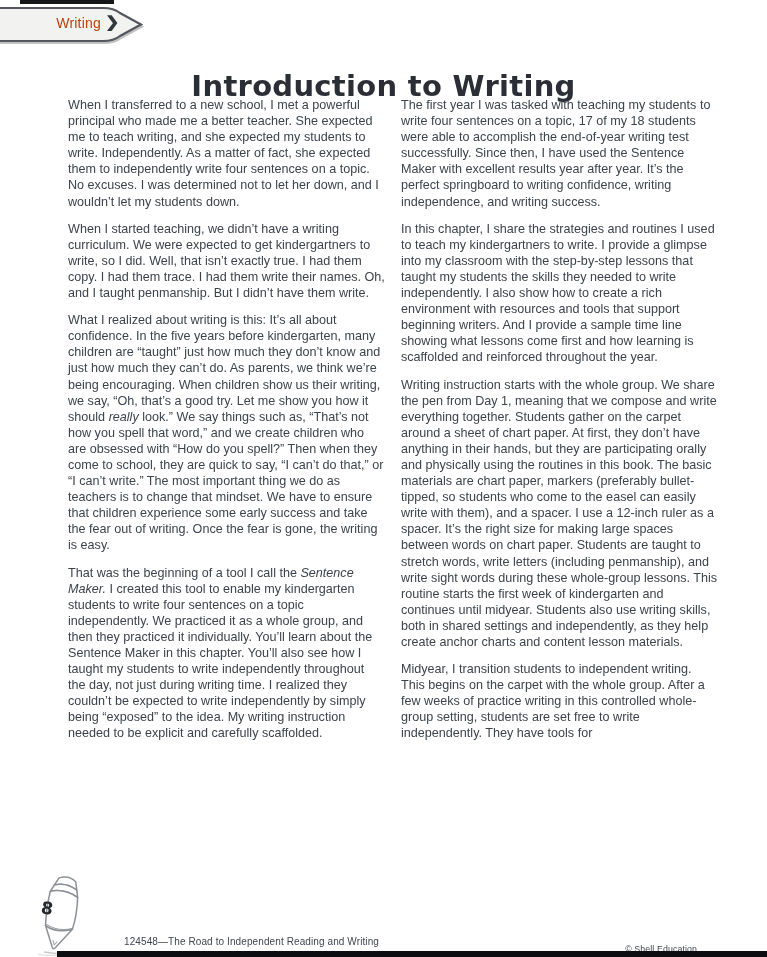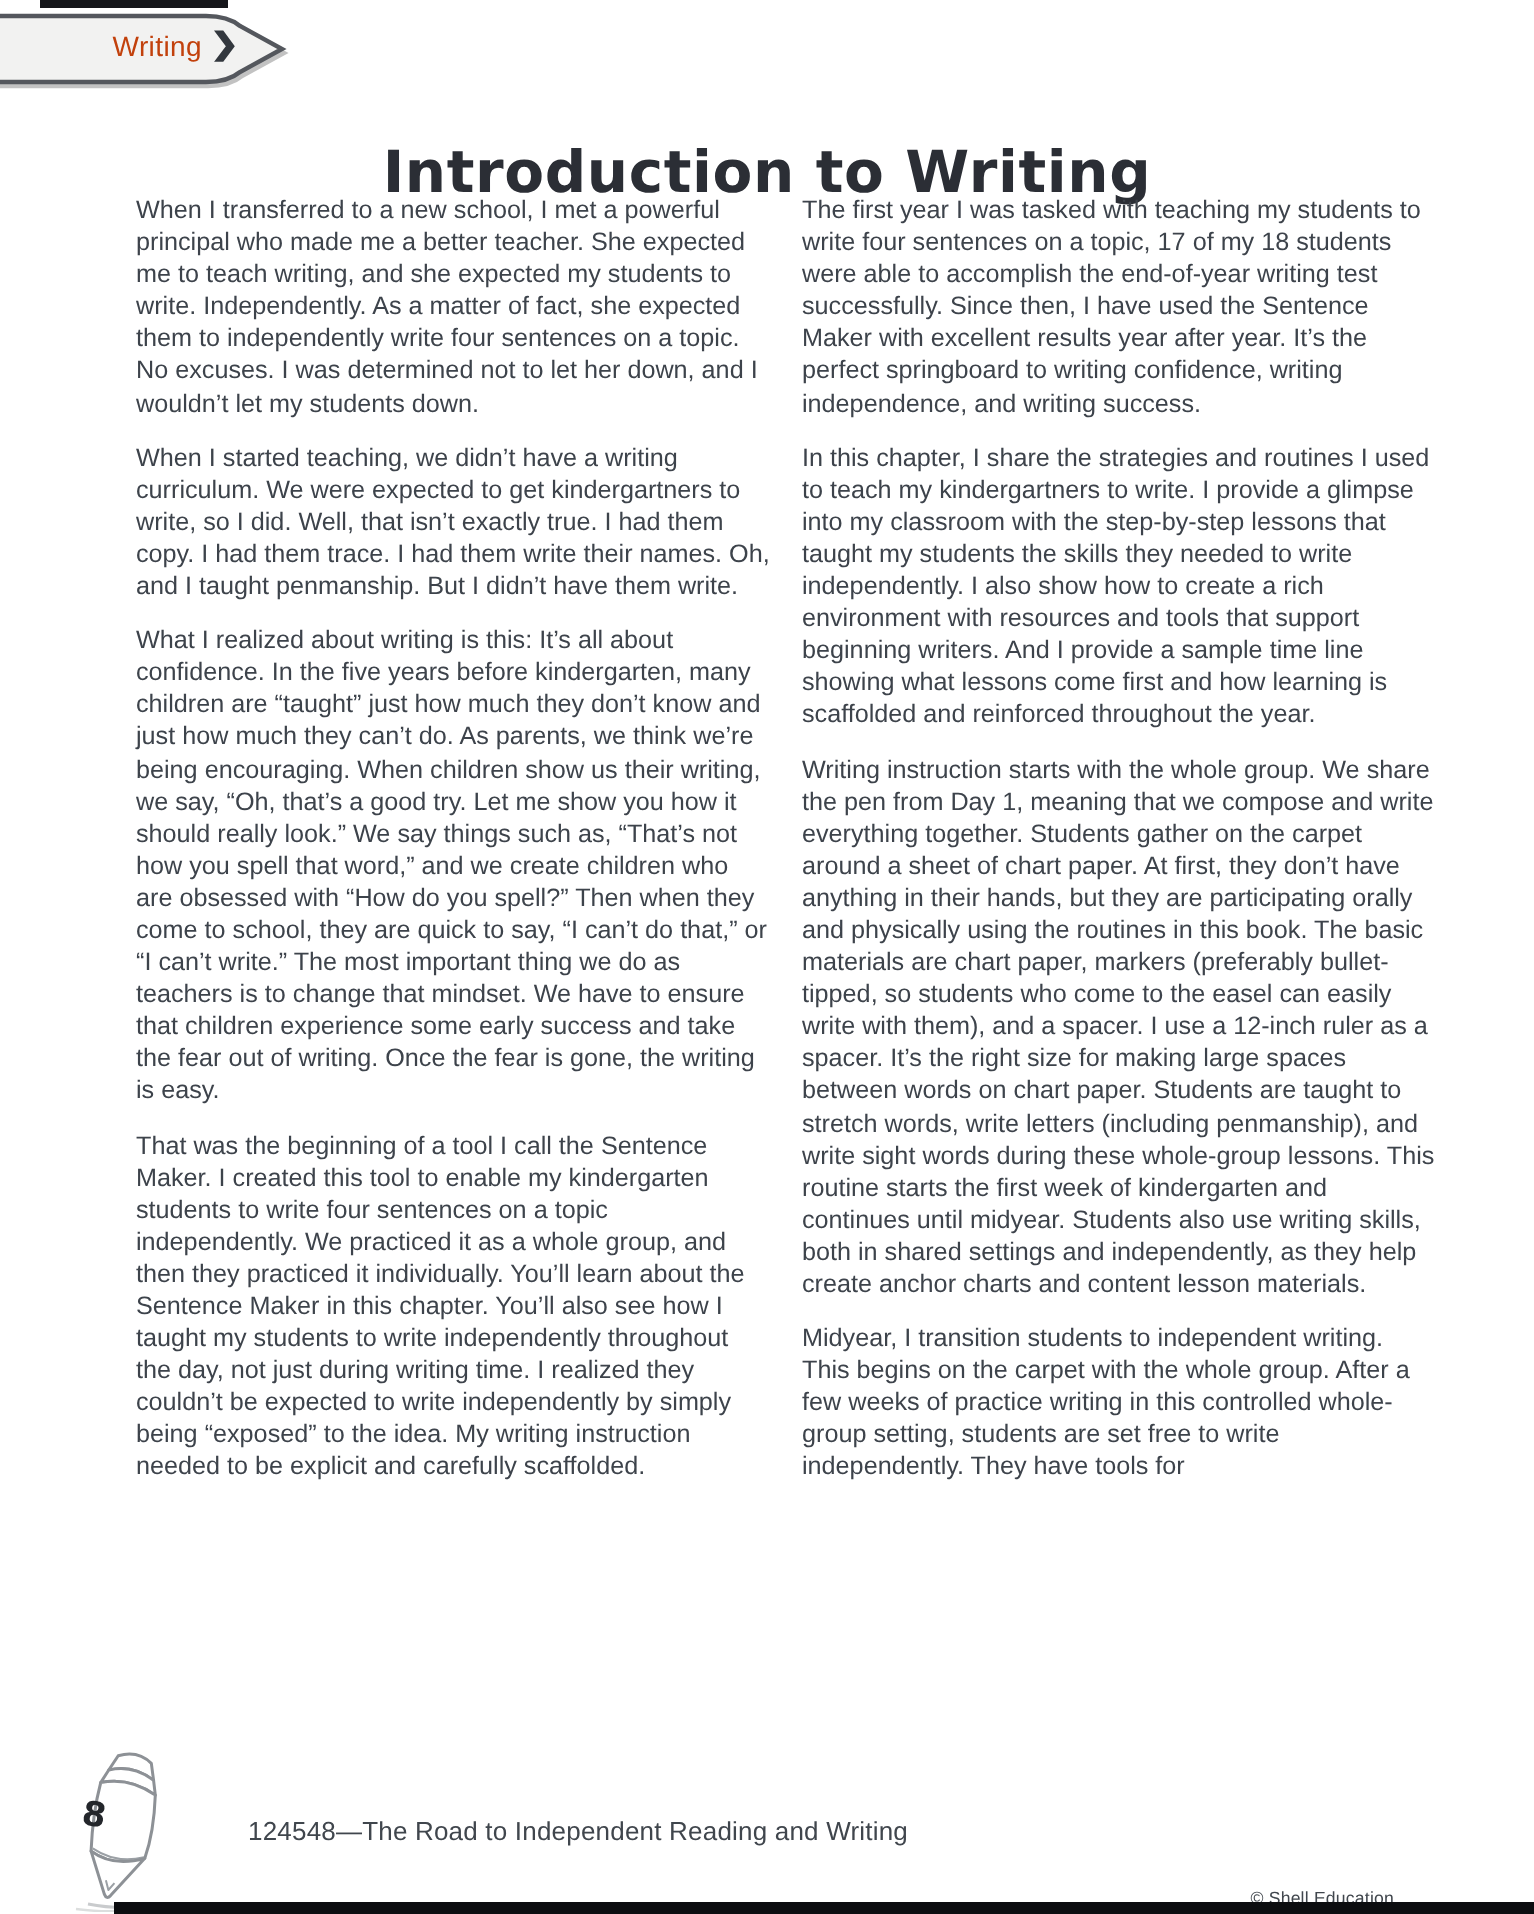--- a/index.html
+++ b/index.html
@@ -42,34 +42,34 @@
     position:absolute;left:68px;top:97px;width:650px;
     display:flex;gap:16px;
   }
   .col{flex:1;min-width:0;}
   .col p{
     margin:0 0 11px 0;
     font-size:12.6px;line-height:16.1px;
     color:#3d434b;
     text-align:left;
   }
-  .it{margin-top:34px;}
+  .it{font-style:italic;margin-top:34px;}
 
   
   .pencil{position:absolute;left:14px;top:872px;width:92px;height:84px;}
   .page-num{
     position:absolute;left:34px;top:898px;width:26px;
     text-align:center;
     font-family:"DejaVu Sans", sans-serif;
     font-weight:bold;font-size:17px;color:#23262b;
     transform:rotate(10deg);
   }
   .book-id{
-    position:absolute;left:124px;top:908px;
-    font-size:13px;color:#40464d;letter-spacing:.1px;
+    position:absolute;left:124px;top:936px;
+    font-size:10px;color:#40464d;letter-spacing:.1px;
   }
   .copyright{
     position:absolute;right:70px;top:908px;
     font-size:8.8px;color:#40464d;letter-spacing:.1px;margin-top:36px;
   }
 </style>
 </head>
 <body>
 
 <div class="page">

